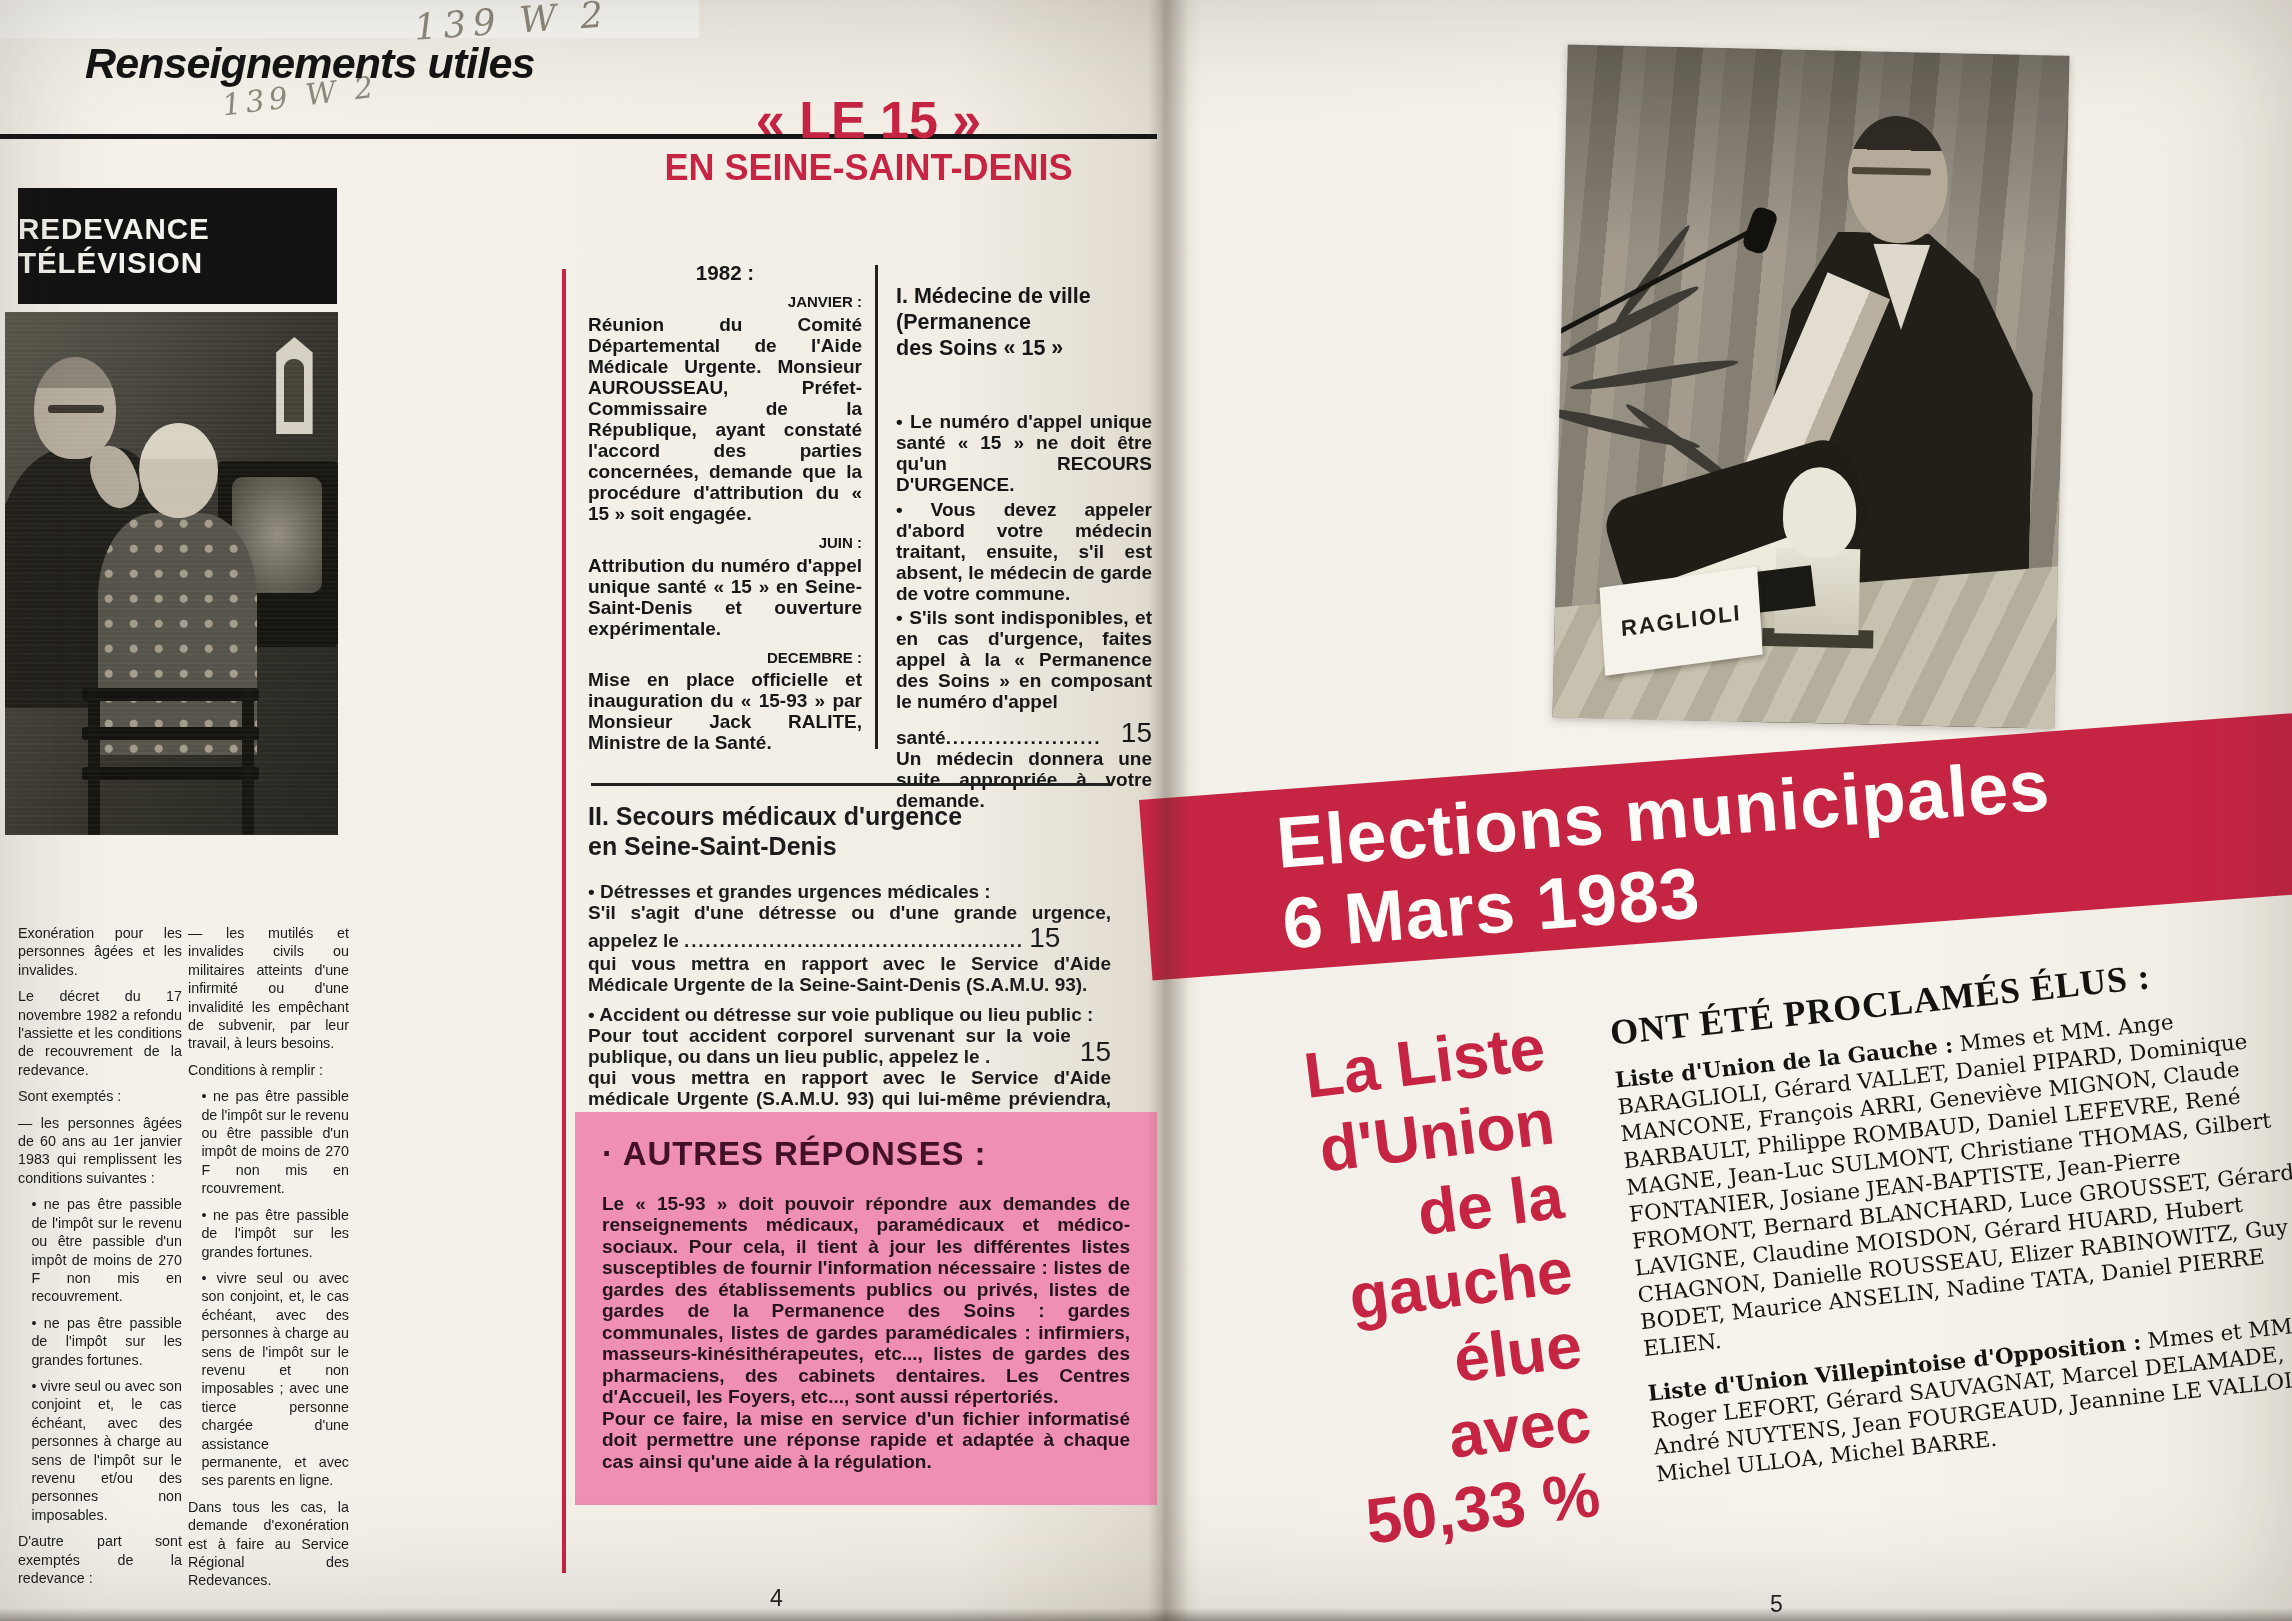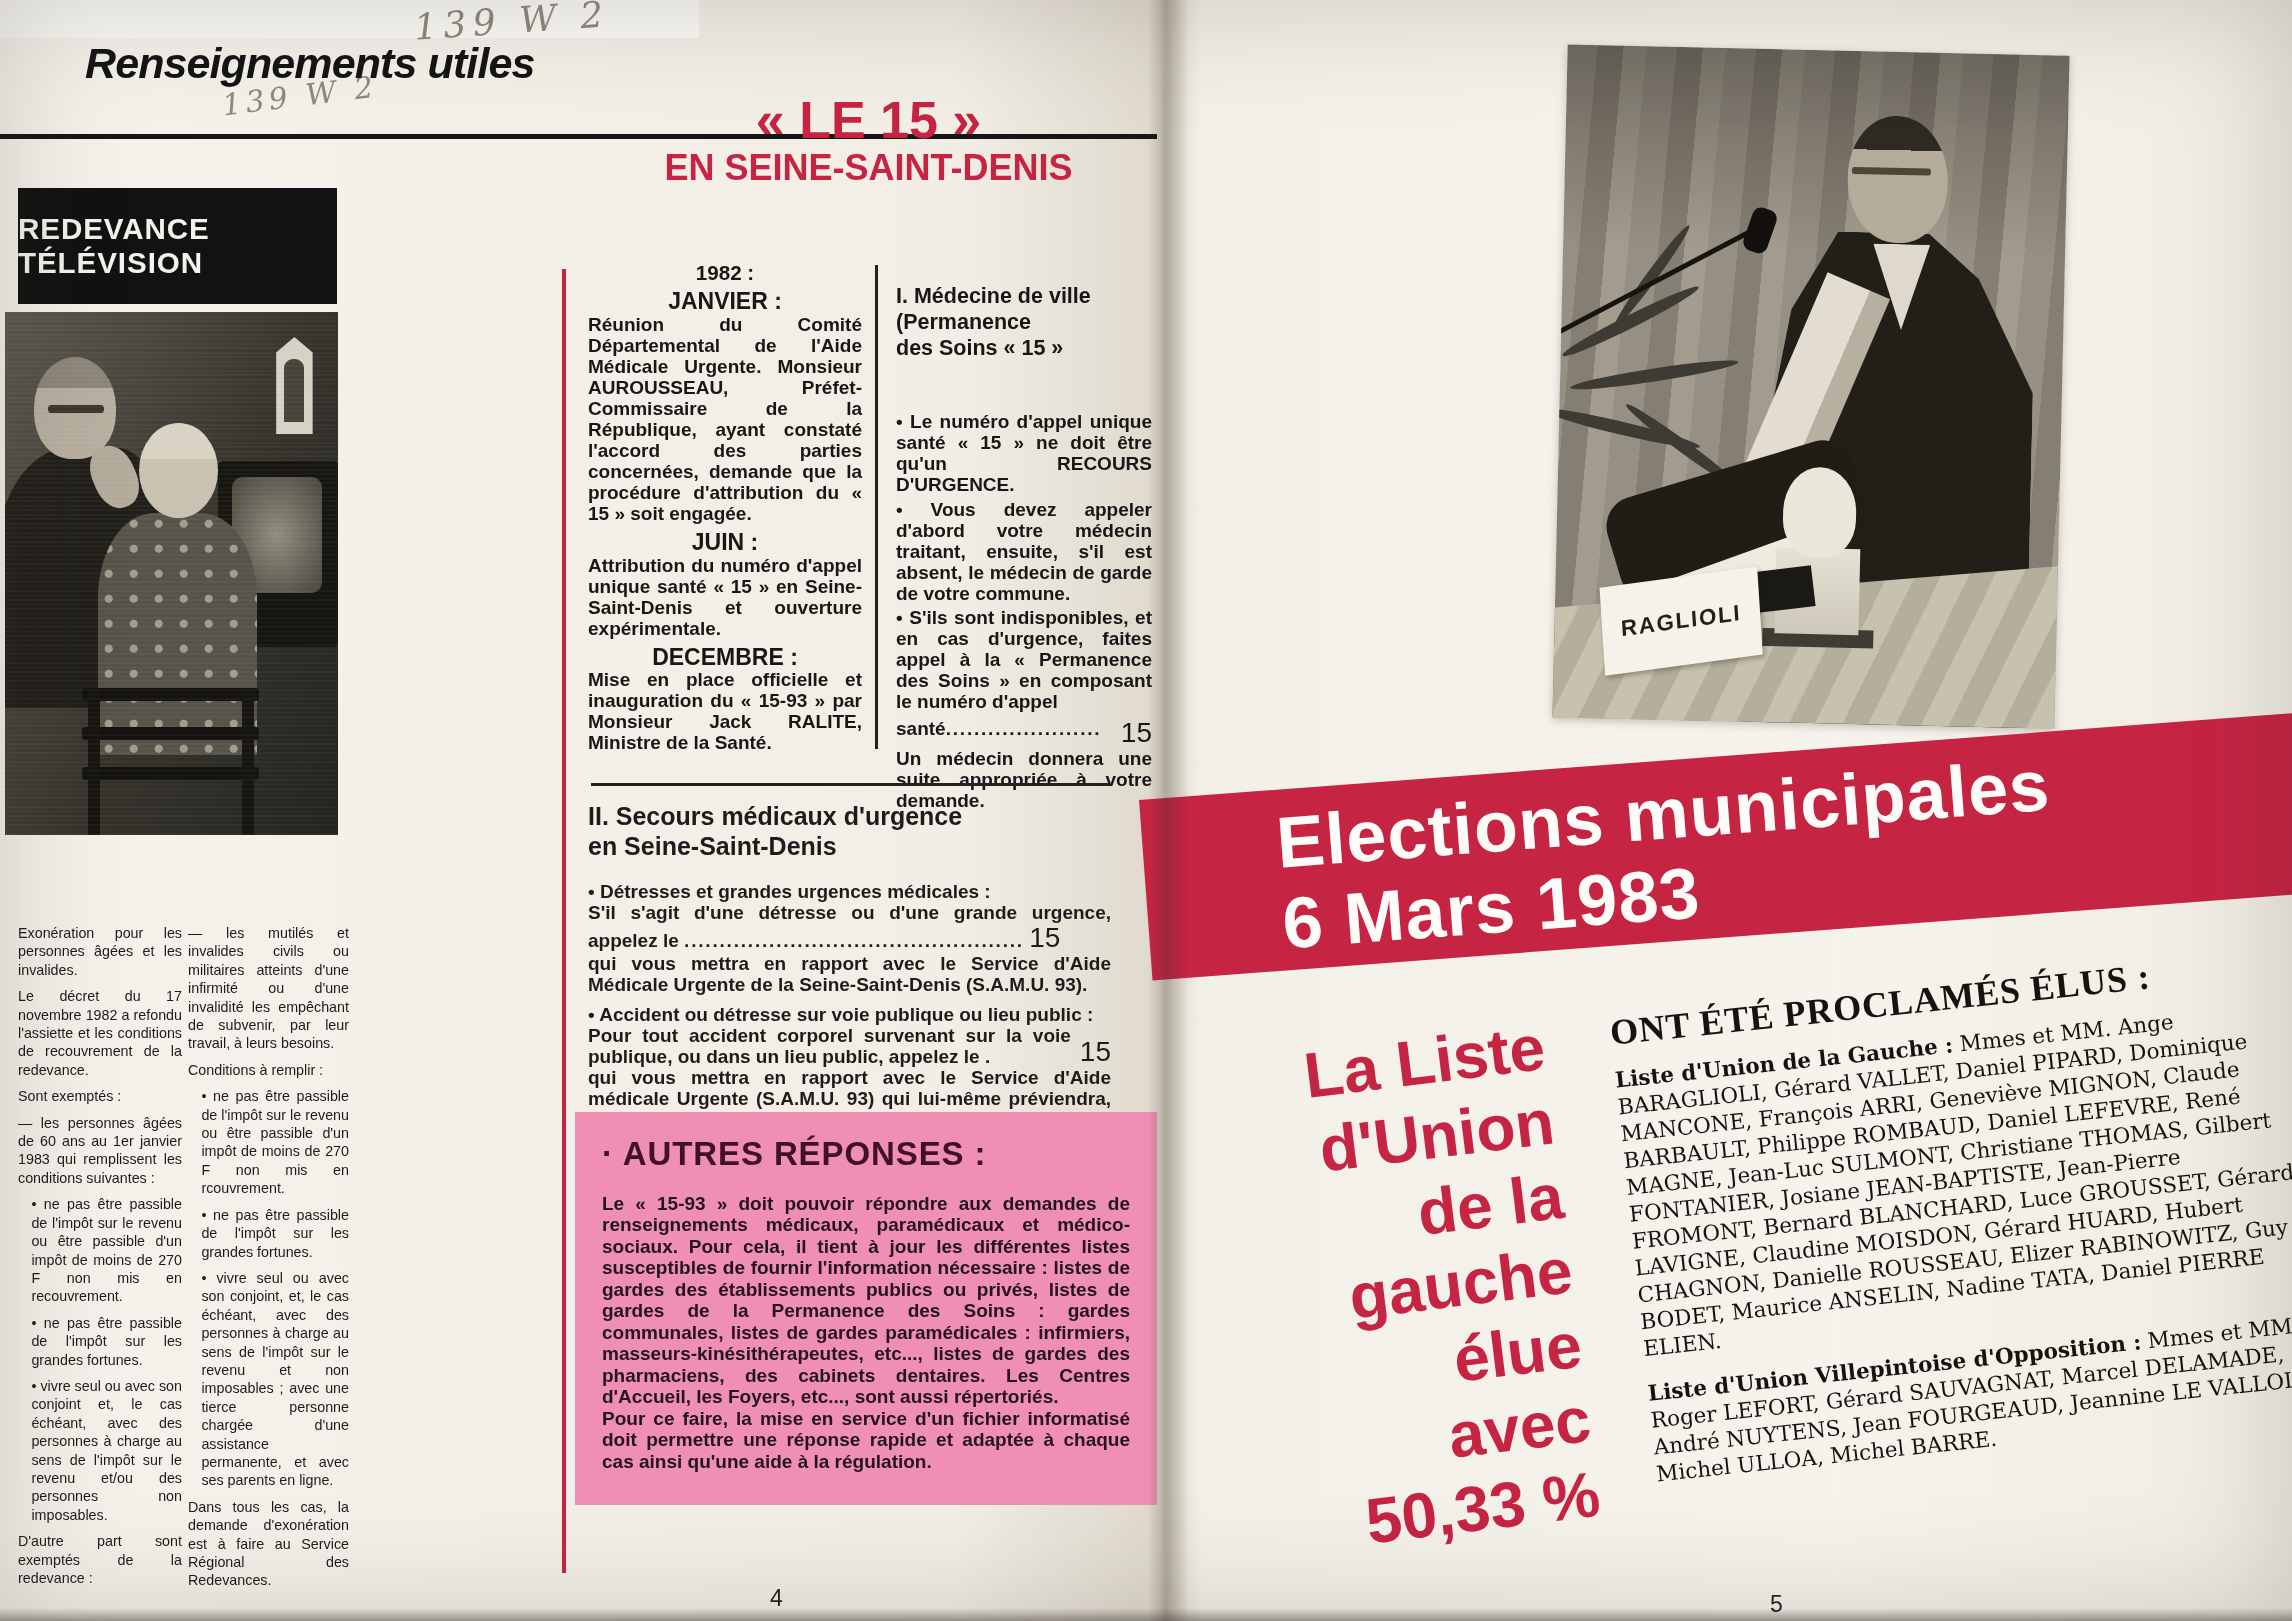--- a/index.html
+++ b/index.html
@@ -33,30 +33,30 @@
   .col-small p{margin:0 0 8px 0;}
   .col-small p.ind{padding-left:13.4px;}
   .intro1{left:18px;top:924px;width:164px;}
   .intro2{left:188px;top:924px;width:161px;}
   
   .red-rule-v{left:562px;top:269px;width:3.6px;height:1304px;background:#c62443;}
   .le15-titles{left:580px;top:93px;width:577px;text-align:center;color:#c62443;font-weight:bold;}
   .le15-t1{font-size:52px;line-height:54px;}
   .le15-t2{font-size:36px;line-height:41px;}
   .le15col{font-size:19px;line-height:21px;font-weight:bold;text-align:justify;color:#171717;}
-  .le15col .h{font-size:23px;text-align:center;margin:8px 0 1.8px 0;}
+  .le15col .h{font-size:15px;text-align:right;margin:8px 0 1.8px 0;}
   .colA{left:588px;top:262px;width:274px;}
   .colA .year{font-size:20.6px;margin-bottom:1.8px;text-align:center;}
   .colB{left:896px;top:283px;width:256px;}
   .colB .bh{font-size:21.5px;line-height:26px;text-align:left;}
   .colB .bullets{margin-top:50px;}
   .colB p{margin:0 0 3.6px 0;}
   .col-divider{left:875px;top:265px;width:2.7px;height:484px;background:#222;}
   .rule-colB{left:591px;top:783px;width:519px;height:2.7px;background:#222;}
-  .call-row{display:flex;align-items:flex-start;margin-top:6px;}
+  .call-row{display:flex;align-items:flex-end;margin-top:6px;}
   .dots{flex:1;overflow:hidden;white-space:nowrap;letter-spacing:1.8px;}
   .num15{font-size:28px;line-height:30px;font-weight:normal;}
   
   .secours{left:588px;top:802px;width:523px;}
   .secours .sh{font-size:25px;line-height:29.6px;font-weight:bold;text-align:left;}
   .secours p{margin:9px 0 0 0;font-size:19px;line-height:21px;font-weight:bold;text-align:justify;}
   .secours p.tight{margin:0;}
   
   .pink-box{left:575px;top:1112px;width:582px;height:393px;background:#ee8fb3;
     box-sizing:border-box;padding:23px 27px;}

